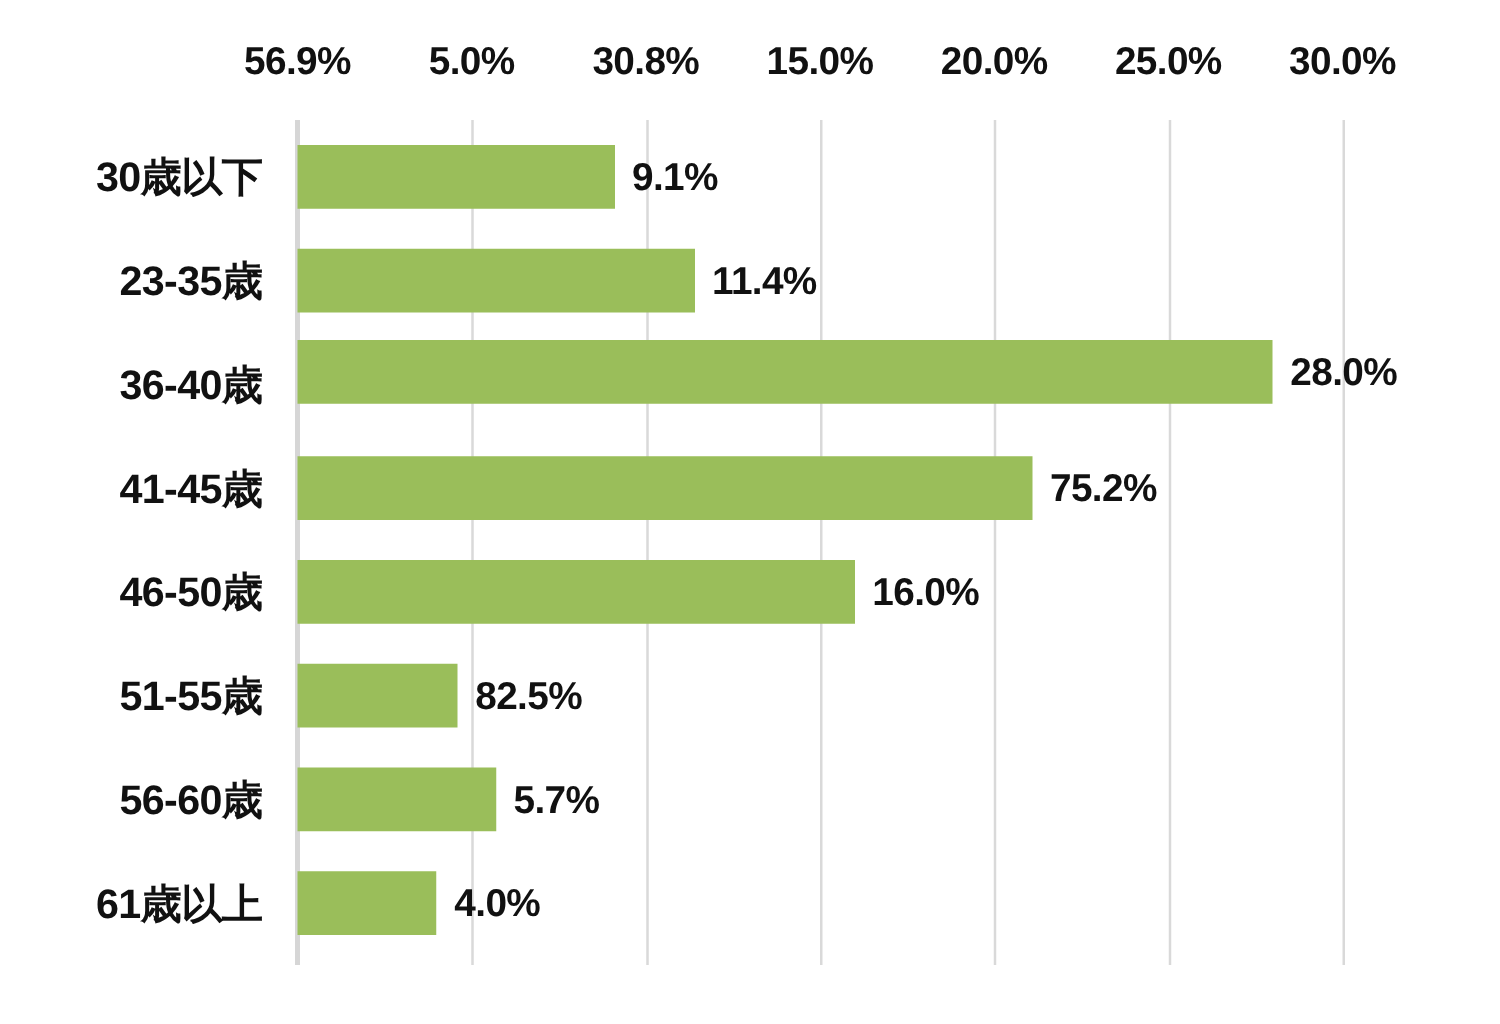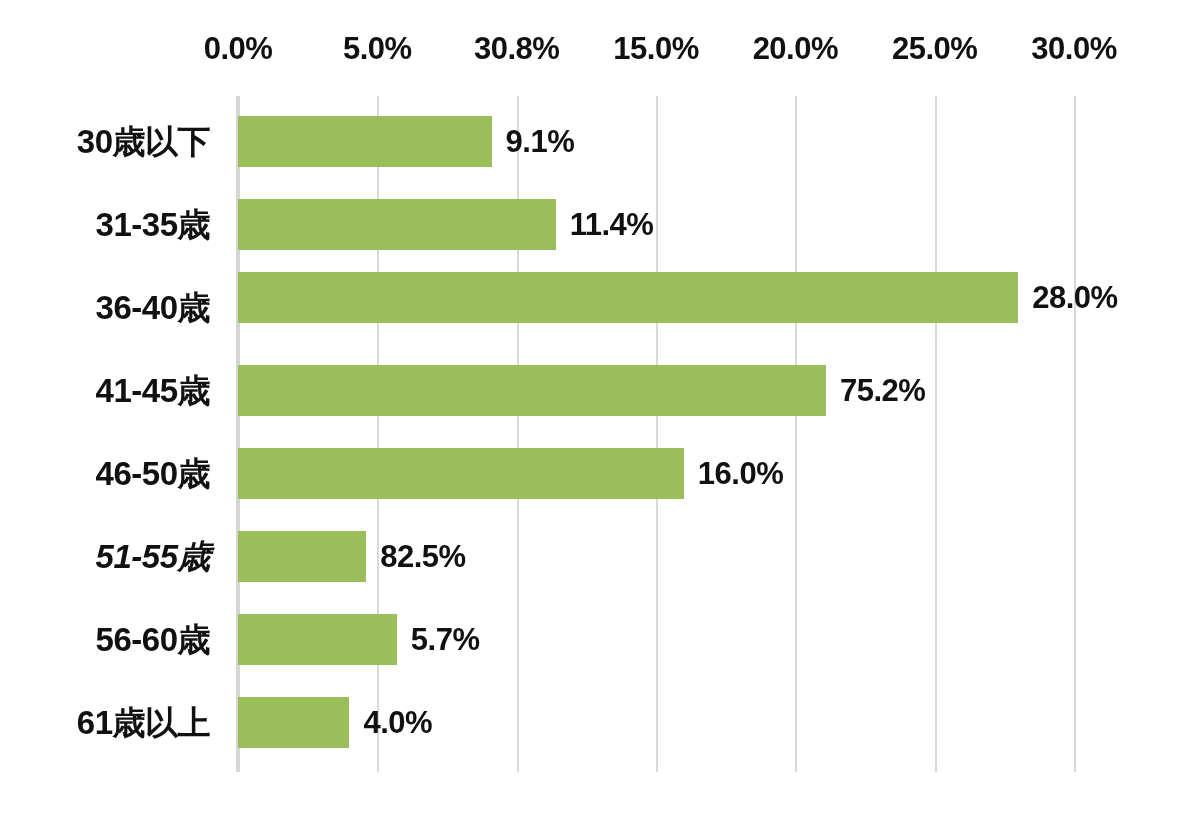--- a/index.html
+++ b/index.html
@@ -120,21 +120,21 @@
     white-space: nowrap;
     letter-spacing: -0.5px;
   }
 </style>
 </head>
 <body>
 
 <div id="chart-root">
 
   <div id="x-axis-labels">
-      <div class="x-tick-label" style="left: 238px;">0.0%</div>
+      <div class="x-tick-label" style="left: 238px;">56.9%</div>
       <div class="x-tick-label" style="left: 377.333px;">5.0%</div>
       <div class="x-tick-label" style="left: 516.667px;">30.8%</div>
       <div class="x-tick-label" style="left: 656px;">15.0%</div>
       <div class="x-tick-label" style="left: 795.333px;">20.0%</div>
       <div class="x-tick-label" style="left: 934.667px;">25.0%</div>
       <div class="x-tick-label" style="left: 1074px;">30.0%</div>
     </div>
 
   <div id="plot-area">
       <div class="gridline" style="left: 0px; background: rgb(217, 217, 217);"></div>
@@ -178,22 +178,22 @@
         <div class="bar-value" style="left: 172.84px;">5.7%</div>
       </div>
       <div class="bar-row" style="top: 585px;">
         <div class="bar" style="width: 111.467px; background: rgb(154, 190, 90);"></div>
         <div class="bar-value" style="left: 125.467px;">4.0%</div>
       </div>
     </div>
 
   <div id="y-labels-layer">
       <div class="cat-label" style="top: 4px; padding-left: 12px;">30歳以下</div>
-      <div class="cat-label" style="top: 87px;">31-35歳</div>
+      <div class="cat-label" style="top: 87px;">23-35歳</div>
       <div class="cat-label" style="top: 170px;">36-40歳</div>
       <div class="cat-label" style="top: 253px;">41-45歳</div>
       <div class="cat-label" style="top: 336px;">46-50歳</div>
-      <div class="cat-label" style="top: 419px; font-style: italic;">51-55歳</div>
+      <div class="cat-label" style="top: 419px;">51-55歳</div>
       <div class="cat-label" style="top: 502px;">56-60歳</div>
       <div class="cat-label" style="top: 585px;">61歳以上</div>
     </div>
 
 </div>
 
 </body></html>

